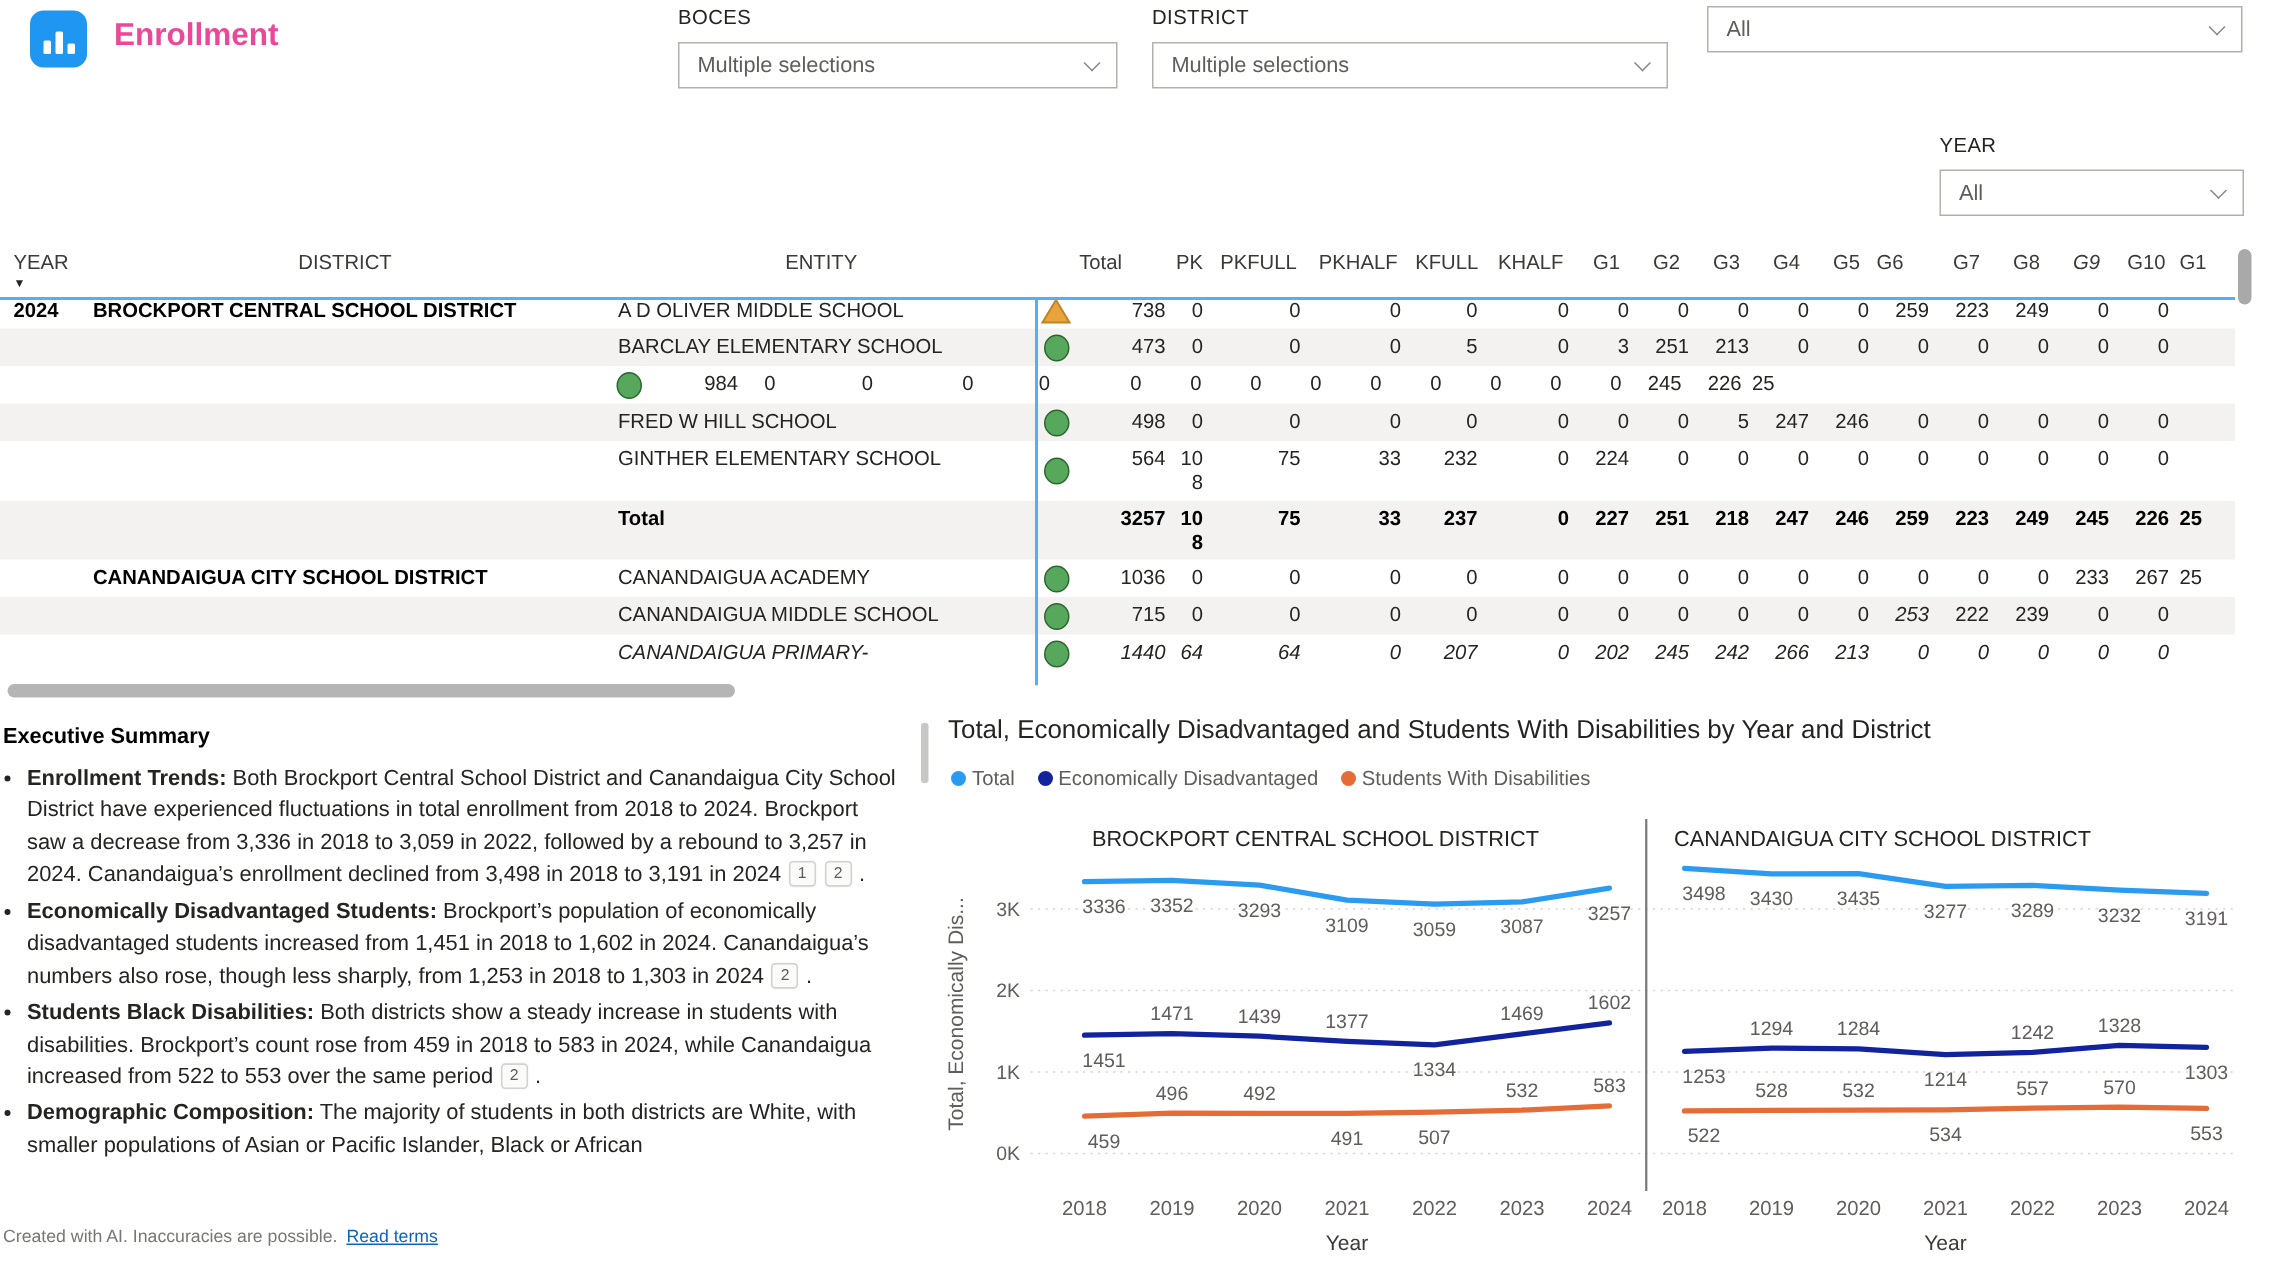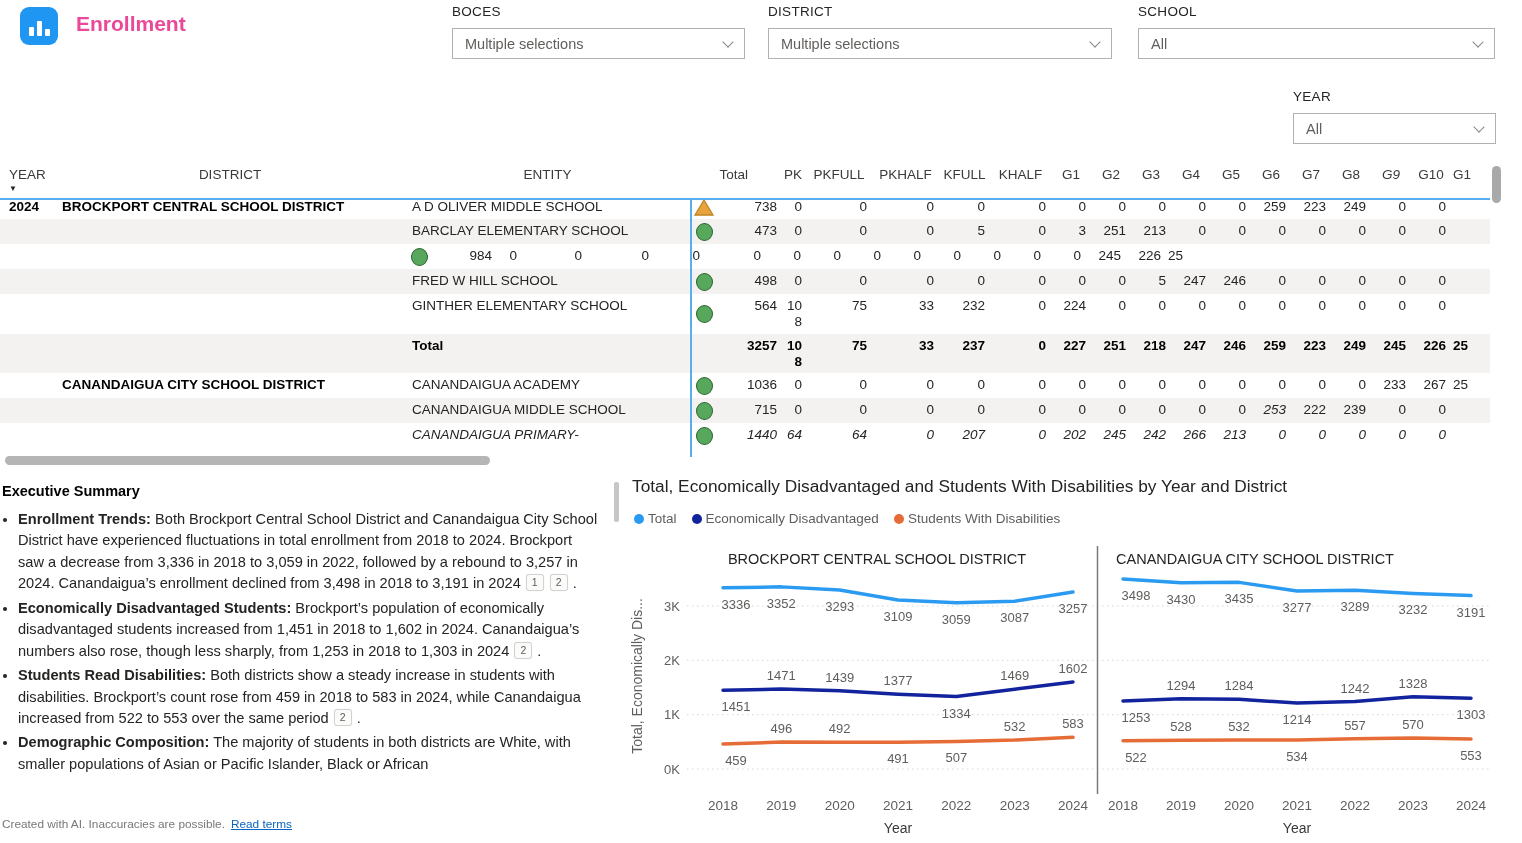--- a/index.html
+++ b/index.html
@@ -72,21 +72,20 @@
     </div>
   </div>
   <div class="filter" style="left:768px;top:4px;width:344px;">
     <div class="flabel">DISTRICT</div>
     <div class="fbox">
       <span class="fval">Multiple selections</span>
       <span class="chev"></span>
     </div>
   </div>
   <div class="filter" style="left:1138px;top:4px;width:357px;">
-    <div class="flabel">SCHOOL</div>
     <div class="fbox">
       <span class="fval">All</span>
       <span class="chev"></span>
     </div>
   </div>
   <div class="filter" style="left:1293px;top:89px;width:203px;">
     <div class="flabel">YEAR</div>
     <div class="fbox">
       <span class="fval">All</span>
       <span class="chev"></span>
@@ -105,21 +104,21 @@
           <div class="tcell" style="width: 26px; text-align: center;">PK</div>
           <div class="tcell" style="width: 66px; text-align: center;">PKFULL</div>
           <div class="tcell" style="width: 67px; text-align: center;">PKHALF</div>
           <div class="tcell" style="width: 51px; text-align: center;">KFULL</div>
           <div class="tcell" style="width: 61px; text-align: center;">KHALF</div>
           <div class="tcell" style="width: 40px; text-align: center;">G1</div>
           <div class="tcell" style="width: 40px; text-align: center;">G2</div>
           <div class="tcell" style="width: 40px; text-align: center;">G3</div>
           <div class="tcell" style="width: 40px; text-align: center;">G4</div>
           <div class="tcell" style="width: 40px; text-align: center;">G5</div>
-          <div class="tcell" style="width: 40px; text-align: center;">G6</div>
+          <div class="tcell" style="width: 40px; ">G6</div>
           <div class="tcell" style="width: 40px; text-align: center;">G7</div>
           <div class="tcell" style="width: 40px; text-align: center;">G8</div>
           <div class="tcell" style="width: 40px; text-align: center; font-style: italic;">G9</div>
           <div class="tcell" style="width: 40px; text-align: center;">G10</div>
           <div class="tcell" style="width: 26px; padding-left: 2px;">G1</div>
         </div>
       </div>
     <div id="tbody">
         <div class="trow" style="min-height: 23.5px;">
           <div class="tcell bold" style="width: 55px; padding-left: 9px;">2024</div>
@@ -348,21 +347,21 @@
       </div>
   </div>
   <div class="scroll-h"></div>
   <div class="scroll-v"></div>
 
   <div id="summary">
     <h2>Executive Summary</h2>
     <ul id="summary-list">
         <li><b>Enrollment Trends:</b><span> Both Brockport Central School District and Canandaigua City School District have experienced fluctuations in total enrollment from 2018 to 2024. Brockport saw a decrease from 3,336 in 2018 to 3,059 in 2022, followed by a rebound to 3,257 in 2024. Canandaigua’s enrollment declined from 3,498 in 2018 to 3,191 in 2024</span> <span class="chip">1</span> <span class="chip">2</span> .</li>
         <li><b>Economically Disadvantaged Students:</b><span> Brockport’s population of economically disadvantaged students increased from 1,451 in 2018 to 1,602 in 2024. Canandaigua’s numbers also rose, though less sharply, from 1,253 in 2018 to 1,303 in 2024</span> <span class="chip">2</span> .</li>
-        <li><b>Students Read Disabilities:</b><span> Both districts show a steady increase in students with disabilities. Brockport’s count rose from 459 in 2018 to 583 in 2024, while Canandaigua increased from 522 to 553 over the same period</span> <span class="chip">2</span> .</li>
+        <li><b>Students Black Disabilities:</b><span> Both districts show a steady increase in students with disabilities. Brockport’s count rose from 459 in 2018 to 583 in 2024, while Canandaigua increased from 522 to 553 over the same period</span> <span class="chip">2</span> .</li>
         <li><b>Demographic Composition:</b><span> The majority of students in both districts are White, with smaller populations of Asian or Pacific Islander, Black or African</span></li>
       </ul>
   </div>
   <div id="ai-footer">
     <span>Created with AI. Inaccuracies are possible.</span><a href="#">Read terms</a>
   </div>
 
   <div id="chart">
     <div class="chart-sidebar"></div>
     <div class="chart-title">Total, Economically Disadvantaged and Students With Disabilities by Year and District</div>

